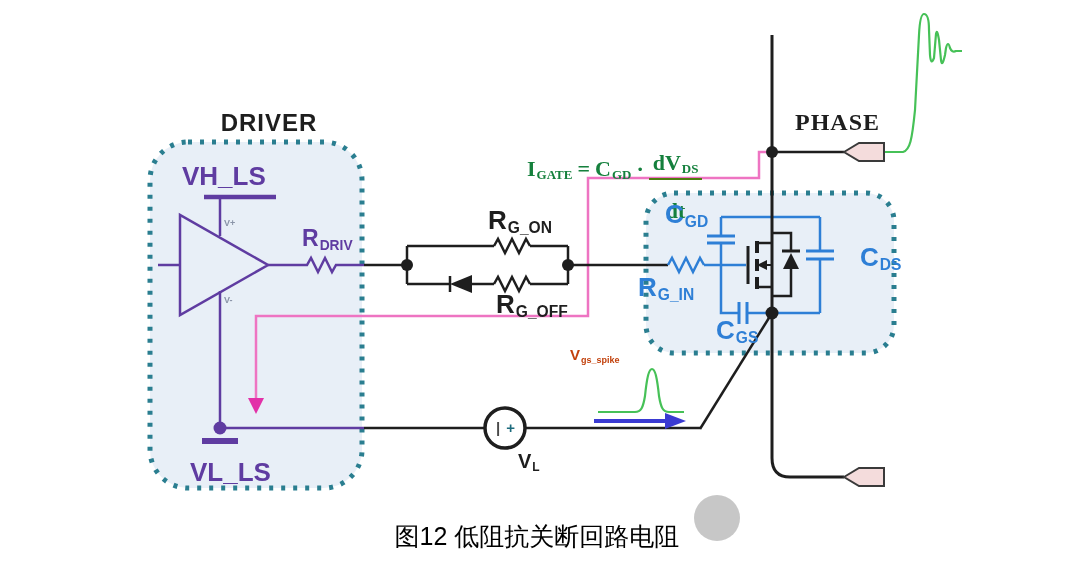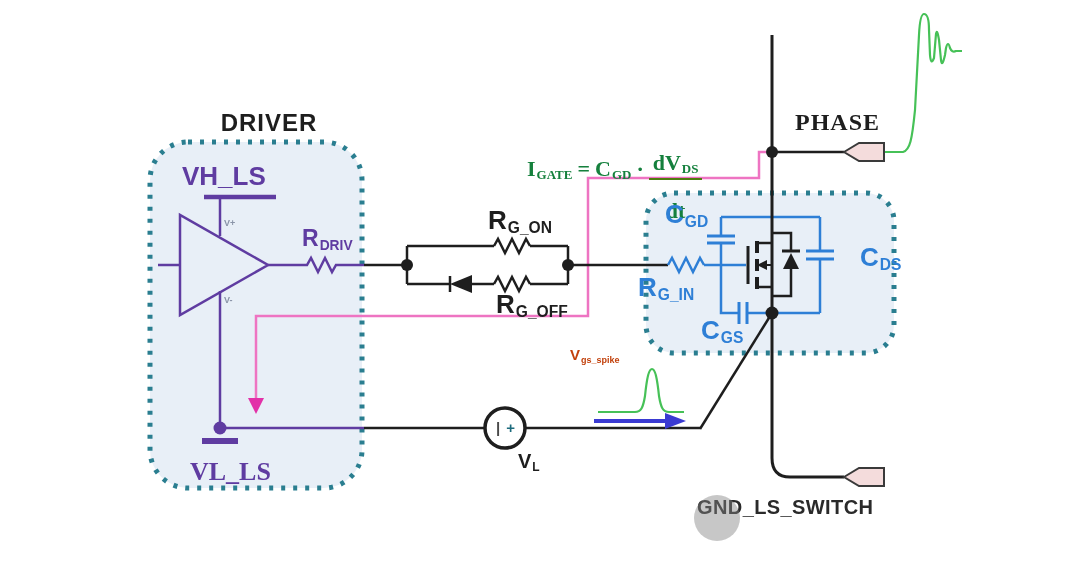--- a/index.html
+++ b/index.html
@@ -152,21 +152,21 @@
 
   <div class="lbl b purple f21" style="left:182px;top:163px;">VH_LS</div>
 
   <div class="lbl f8" style="left:224px;top:219px;">V+</div>
   <div class="lbl f8" style="left:224px;top:296px;">V-</div>
 
   <div class="lbl b purple f19" style="left:302px;top:227px;">
     <span>R</span><span class="sub">DRIV</span>
   </div>
 
-  <div class="lbl b purple f21" style="left:190px;top:459px;font-family:Liberation Serif, serif;">VL_LS</div>
+  <div class="lbl b purple f21" style="left:190px;top:459px;">VL_LS</div>
 
   <div class="lbl b black f21" style="left:488px;top:207px;">
     <span>R</span><span class="sub">G_ON</span>
   </div>
   <div class="lbl b black f21" style="left:496px;top:291px;">
     <span>R</span><span class="sub">G_OFF</span>
   </div>
 
   <div class="formula">
     <span><span class="f-main">I</span><span class="f-sub">GATE</span></span>
@@ -180,35 +180,35 @@
   </div>
 
   <div class="lbl b black f23" style="left:795px;top:110px;font-family:Liberation Serif, serif;">PHASE</div>
 
   <div class="lbl b blue f21" style="left:665px;top:201px;">
     <span>C</span><span class="sub">GD</span>
   </div>
   <div class="lbl b blue f21" style="left:638px;top:274px;">
     <span>R</span><span class="sub">G_IN</span>
   </div>
-  <div class="lbl b blue f21" style="left:701px;top:317px;">
+  <div class="lbl b blue f21" style="left:716px;top:317px;">
     <span>C</span><span class="sub">GS</span>
   </div>
   <div class="lbl b blue f21" style="left:860px;top:244px;text-align:center;">
     <span>C</span><span class="sub">DS</span>
   </div>
 
   <div class="lbl b green f15" style="left:570px;top:347px;">
     <span>V</span><span class="sub">gs_spike</span>
   </div>
 
   <div class="polarity">
     <span class="bar">|</span><span class="plus">+</span>
   </div>
   <div class="lbl b black f20" style="left:489px;top:451px;">
     <span>V</span><span class="sub">L</span>
   </div>
 
-  <div class="gnd-lbl">GND_LS_SWITCH</div>
 
   <div class="wm-circle"></div>
 
+  <div class="caption">图12 低阻抗关断回路电阻</div>
 </div>
 
 </body></html>

